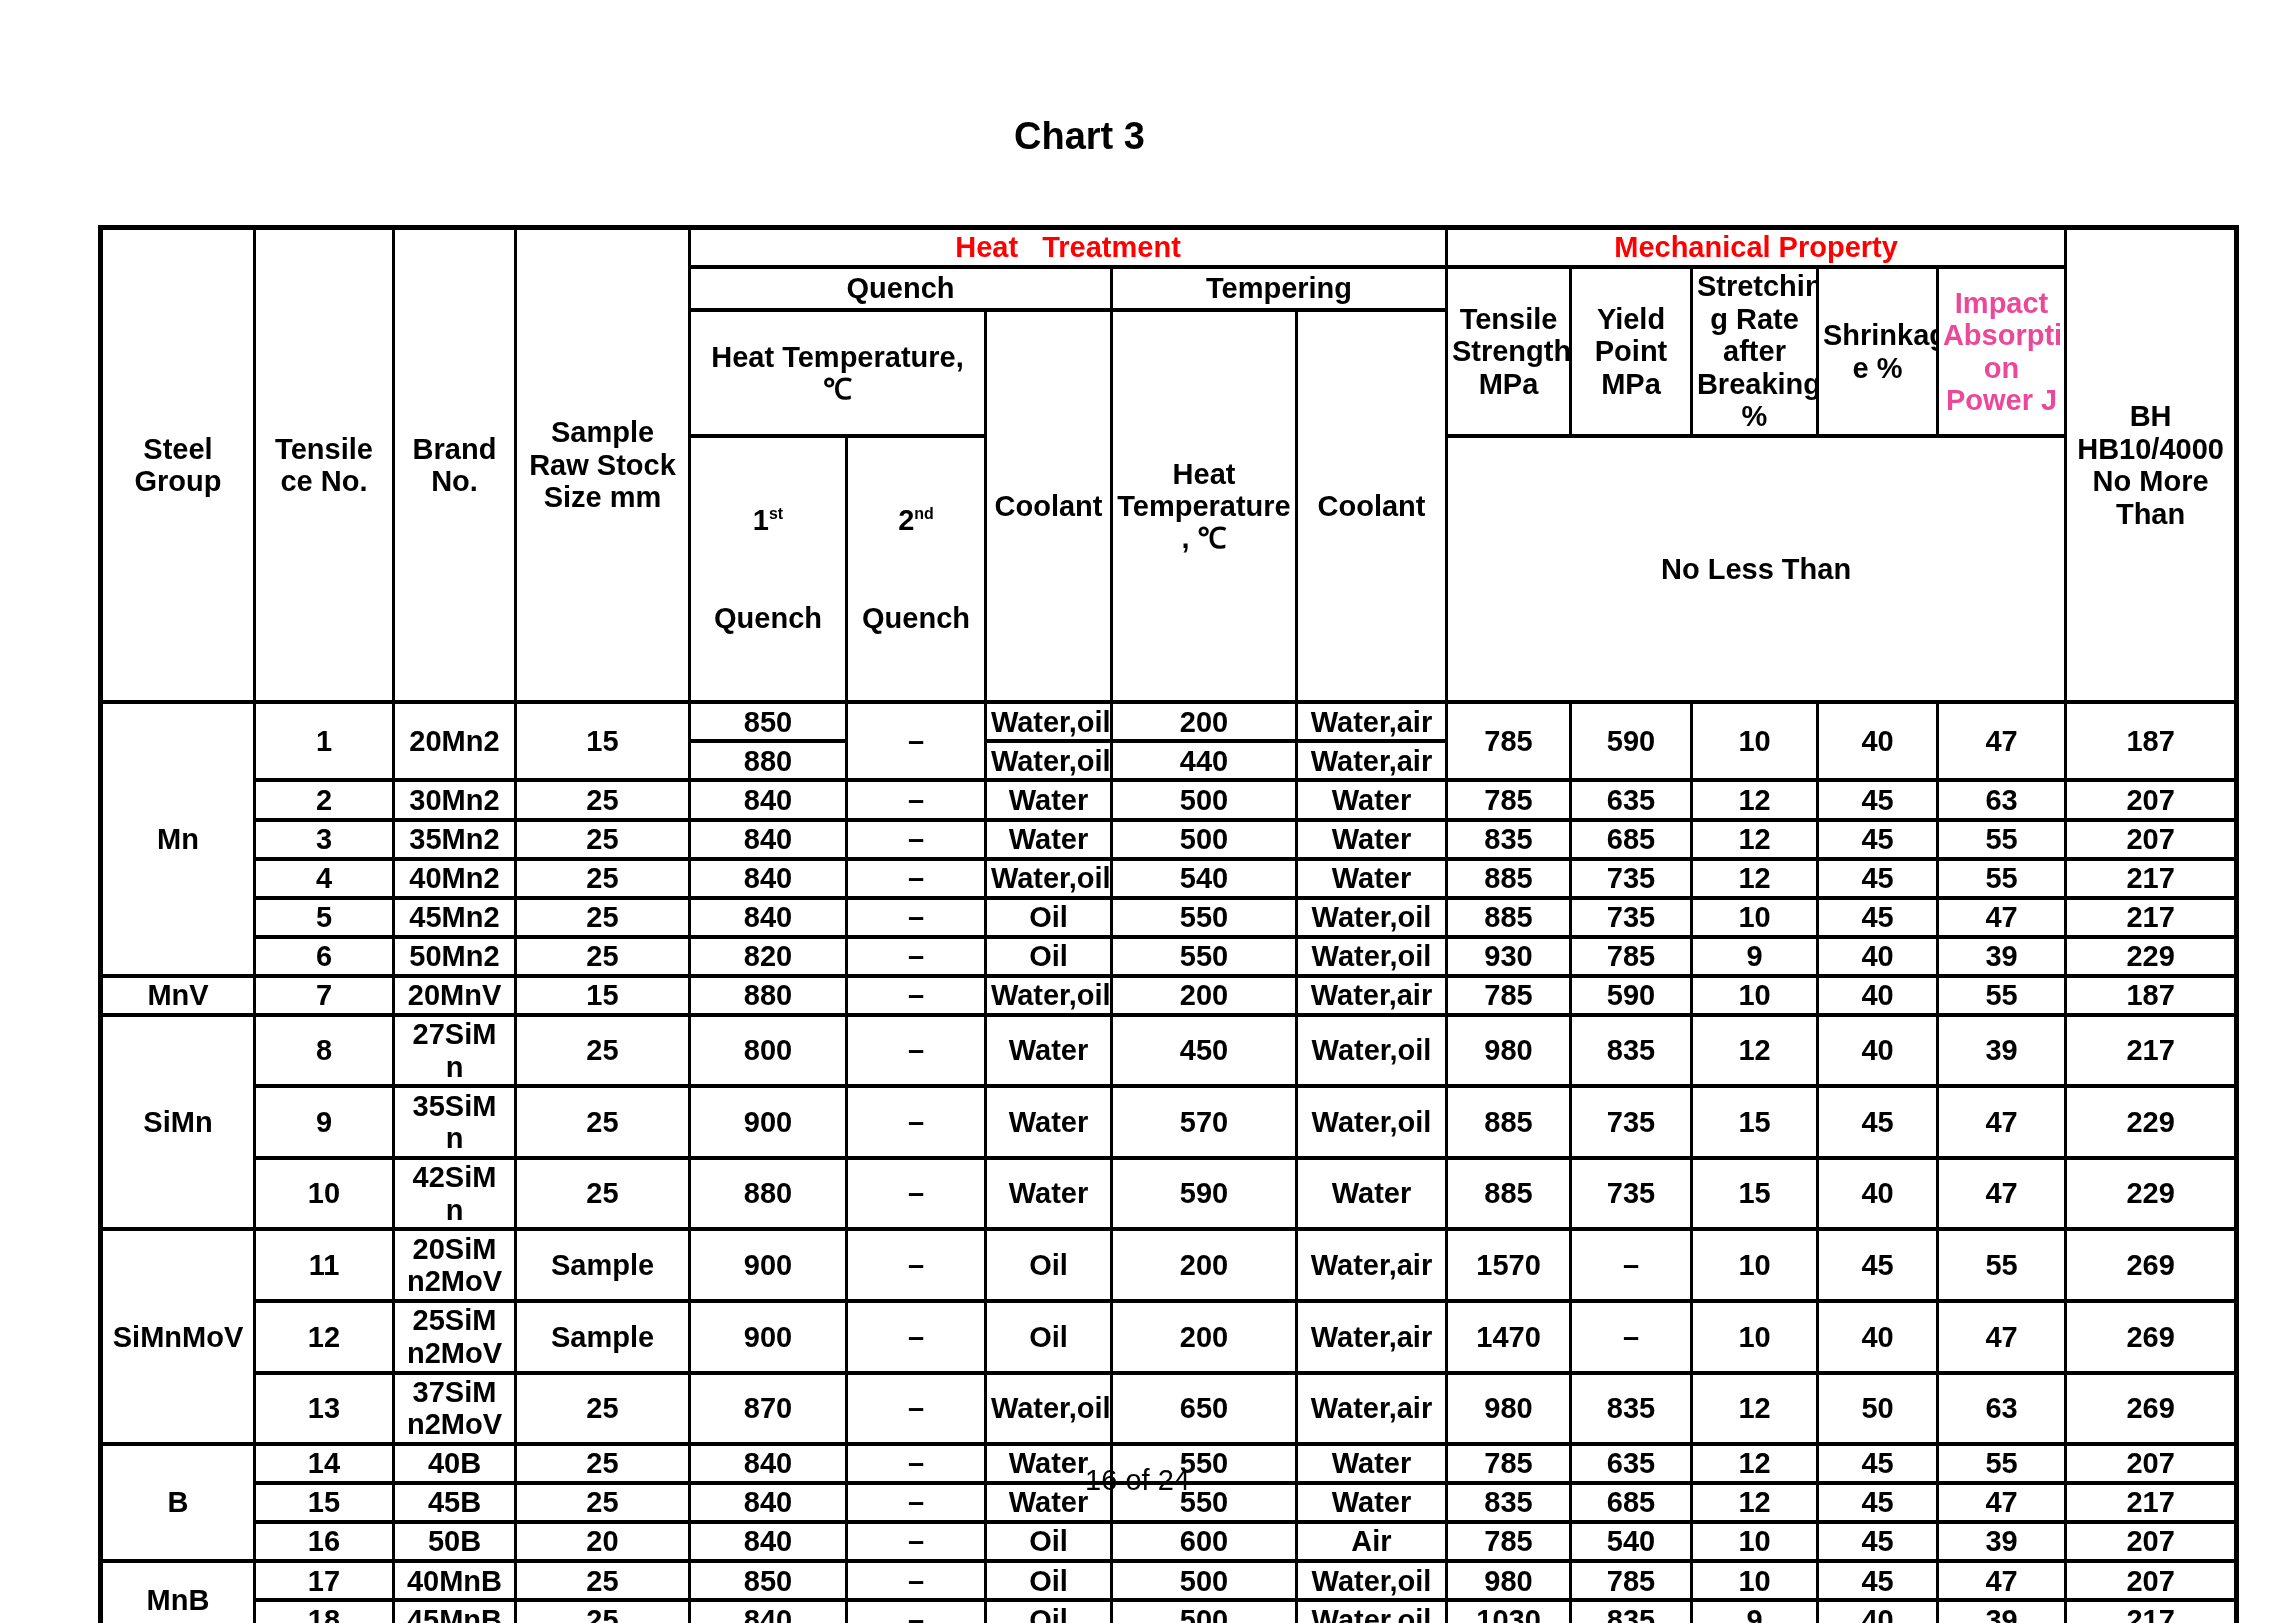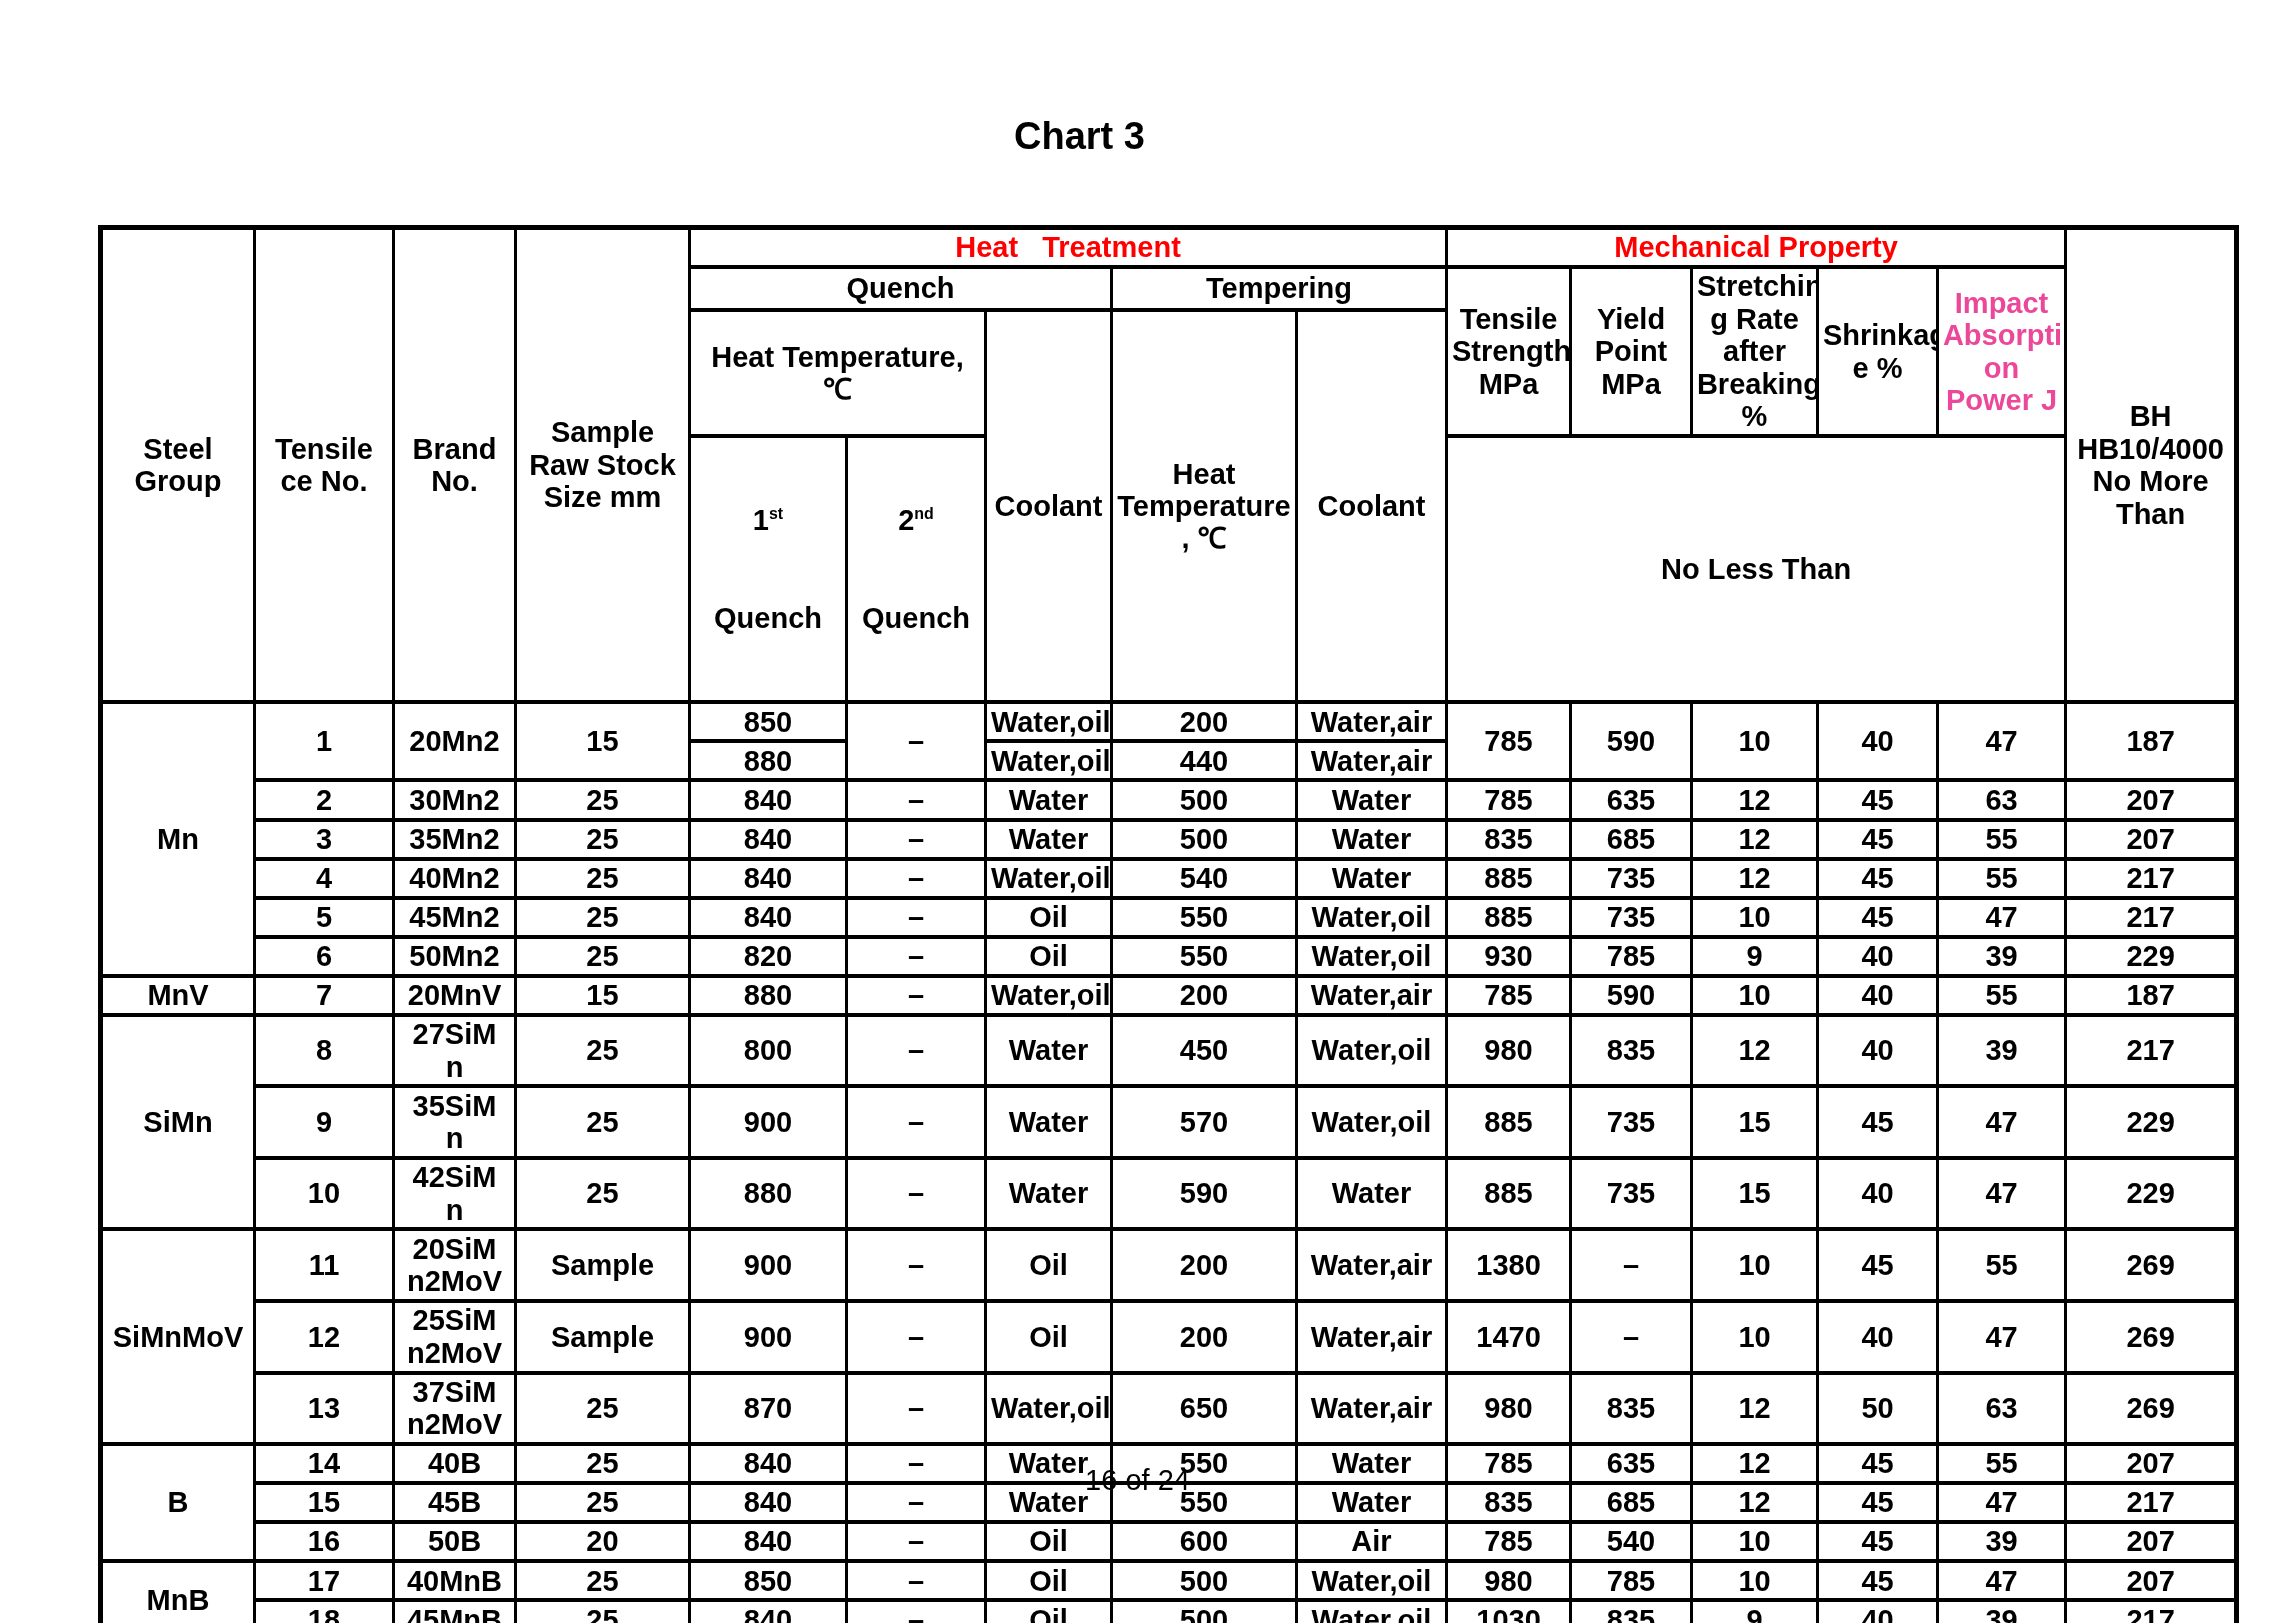--- a/index.html
+++ b/index.html
@@ -327,21 +327,21 @@
         <td rowspan="3">SiMnMoV</td>
         <td>11</td>
         <td>20SiM
 n2MoV</td>
         <td>Sample</td>
         <td>900</td>
         <td>–</td>
         <td>Oil</td>
         <td>200</td>
         <td>Water,air</td>
-        <td>1380</td>
+        <td>1570</td>
         <td>–</td>
         <td>10</td>
         <td>45</td>
         <td>55</td>
         <td>269</td>
       </tr>
       <tr>
         <td>12</td>
         <td>25SiM
 n2MoV</td>

